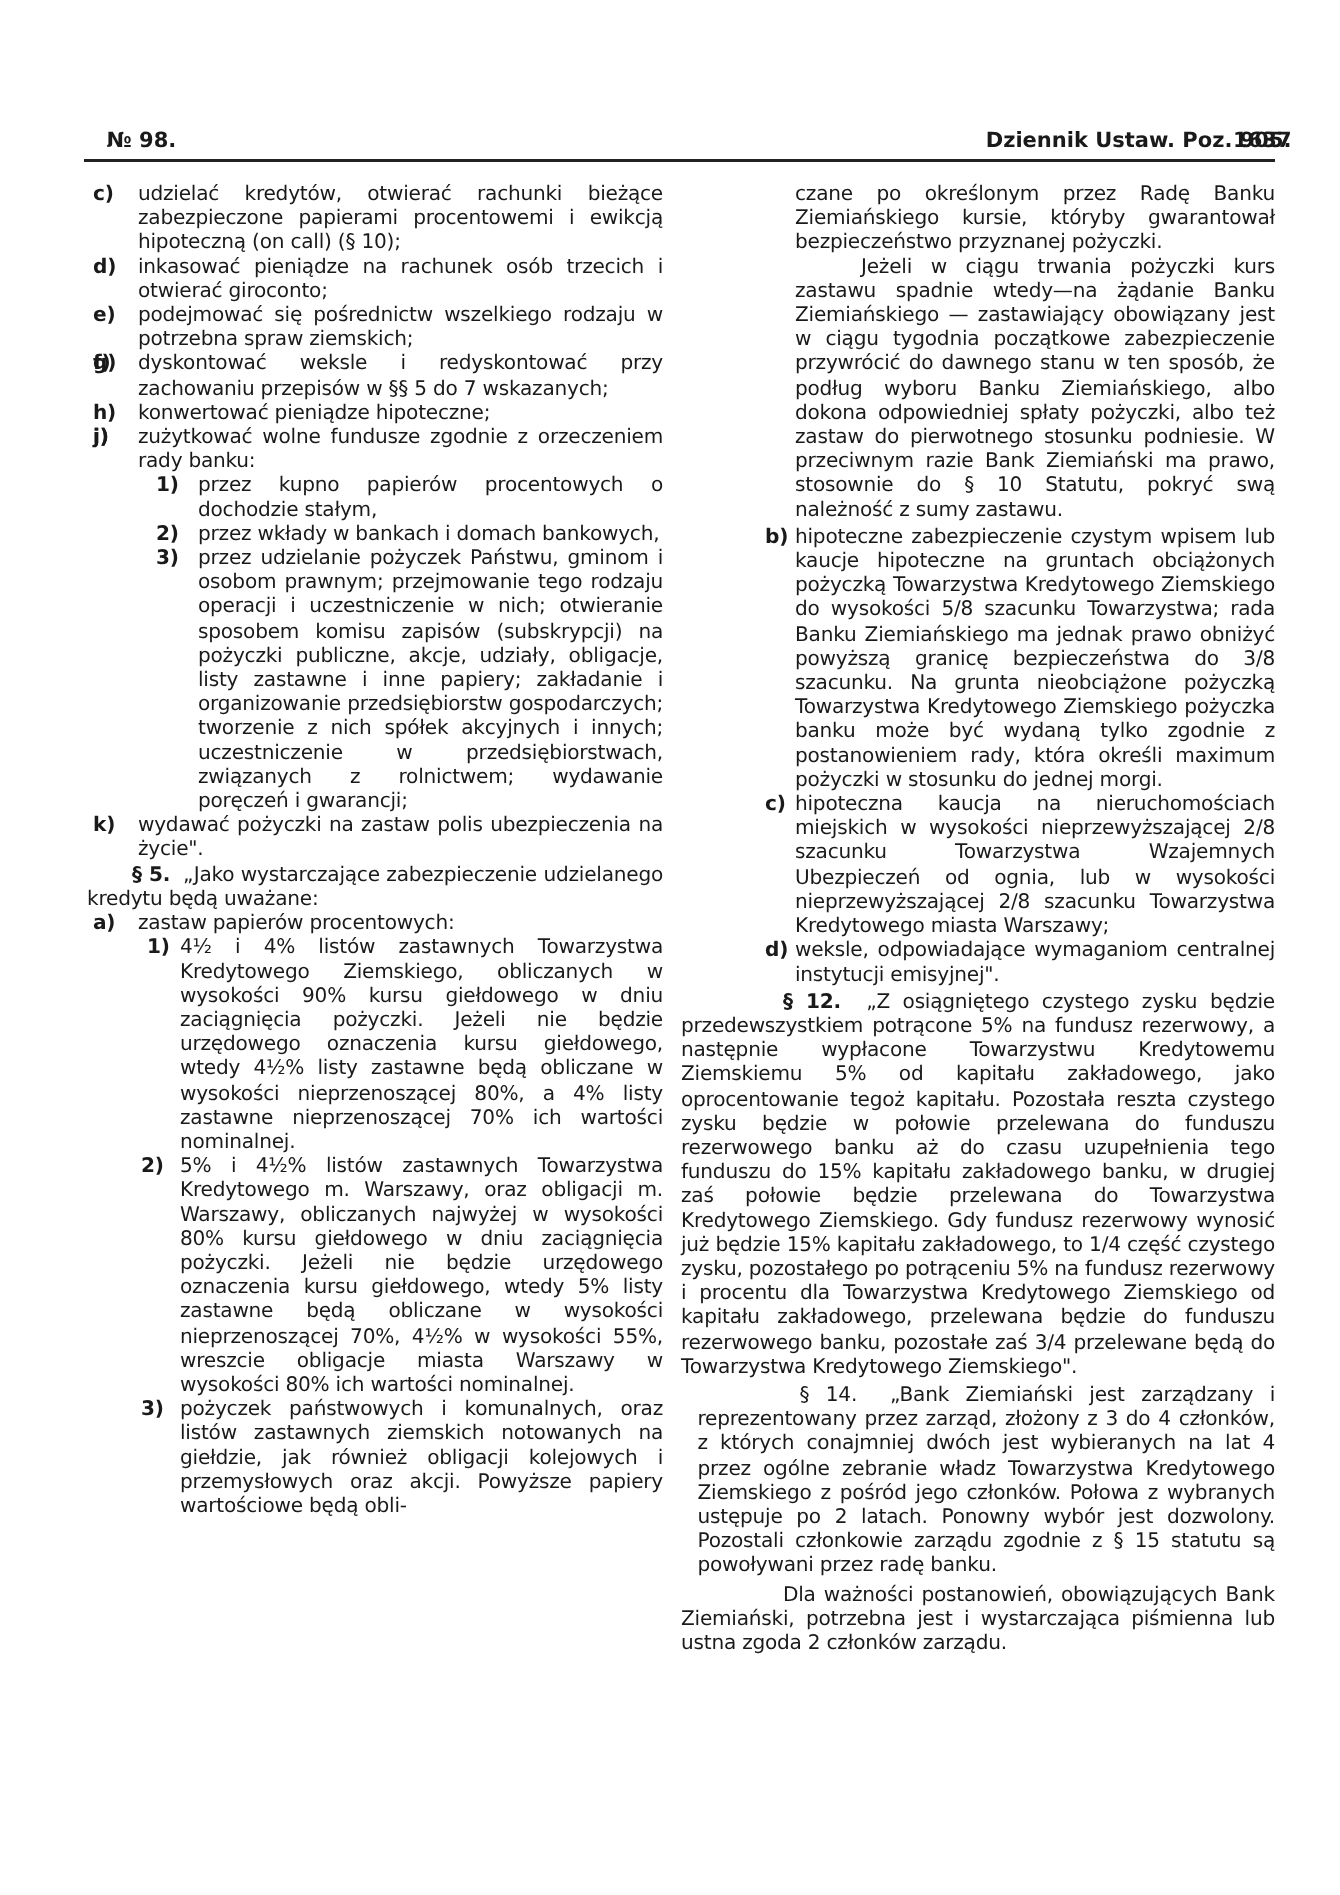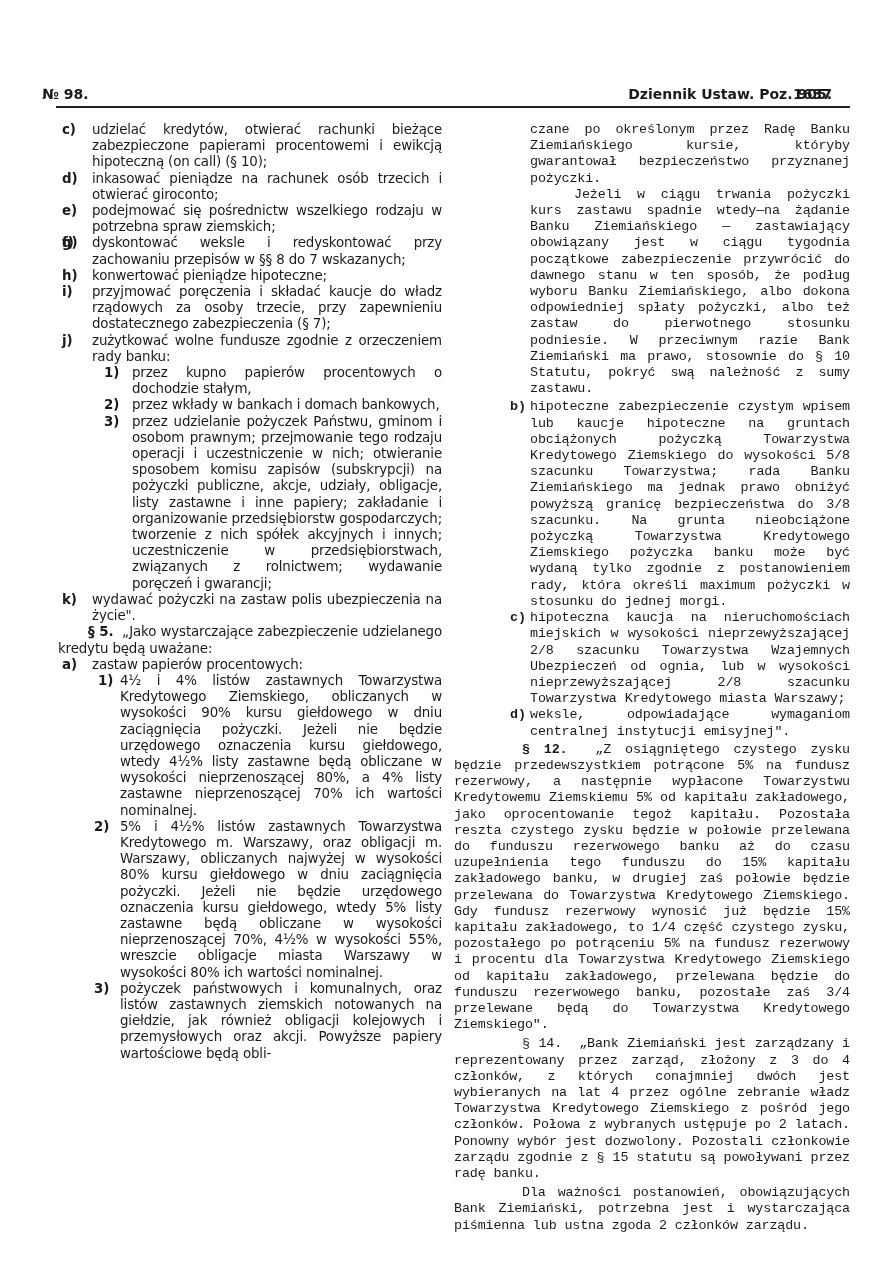--- a/index.html
+++ b/index.html
@@ -1,28 +1,28 @@
 <!DOCTYPE html>
 <html><head>
 <meta charset="utf-8">
 <style>
   html, body { margin:0; padding:0; background:#ffffff; }
   body { width:893px; height:1263px; position:relative; overflow:hidden;
          font-family:"DejaVu Sans", sans-serif; color:#1a1a1a; }
-  .header { position:absolute; top:86px; left:42px; width:790px; height:18px;
+  .header { position:absolute; top:86px; left:71px; width:790px; height:18px;
             font-family:"DejaVu Sans", sans-serif; font-weight:bold; font-size:14px; }
   .header .left { position:absolute; left:0; top:0; }
   .header .center { position:absolute; left:0; right:0; text-align:right; top:0; }
   .header .right { position:absolute; right:0; top:0; }
   .rule { position:absolute; top:106px; left:56px; width:794px; height:0;
           border-top:2px solid #222; }
   .col { position:absolute; top:122px; font-size:13.4px; line-height:16.2px;
          text-align:justify; letter-spacing:-0.15px; }
   .col.left { left:58px; width:384px; }
-  .col.right { left:454px; width:396px;font-family:Liberation Mono, monospace; }
+  .col.right { left:454px; width:396px; }
   .item { position:relative; margin:0; }
   .lvl1 { padding-left:34px; }
   .lvl2 { padding-left:74px; }
   .lvl1-right { padding-left:28px; }
   .marker { position:absolute; font-weight:bold; }
   .lvl1 .marker { left:4px; }
   .lvl2 .marker { left:46px; }
   .lvl1-right .marker { left:2px; }
   .para-flush { margin:0; }
   .b { font-weight:bold; }
@@ -48,29 +48,28 @@
   </div>
   <div class="item lvl1">
     <span class="marker">e)</span>
     <span>podejmować się pośrednictw wszelkiego rodzaju w potrzebna spraw ziemskich;</span>
   </div>
   <div class="item lvl1">
     <span class="marker">f)</span>
   </div>
   <div class="item lvl1">
     <span class="marker">g)</span>
-    <span>dyskontować weksle i redyskontować przy zachowaniu przepisów w §§ 8 do 7 wskazanych;</span>
+    <span>dyskontować weksle i redyskontować przy zachowaniu przepisów w §§ 5 do 7 wskazanych;</span>
   </div>
   <div class="item lvl1">
     <span class="marker">h)</span>
     <span>konwertować pieniądze hipoteczne;</span>
   </div>
   <div class="item lvl1">
     <span class="marker">i)</span>
-    <span>przyjmować poręczenia i składać kaucje do władz rządowych za osoby trzecie, przy zapewnieniu dostatecznego zabezpieczenia (§ 7);</span>
   </div>
   <div class="item lvl1">
     <span class="marker">j)</span>
     <span>zużytkować wolne fundusze zgodnie z orzeczeniem rady banku:</span>
   </div>
   <div class="item lvl2">
     <span class="marker">1)</span>
     <span>przez kupno papierów procentowych o dochodzie stałym,</span>
   </div>
   <div class="item lvl2">
@@ -121,19 +120,19 @@
     <span class="marker" style="left:56px;">c)</span>
     <span>hipoteczna kaucja na nieruchomościach miejskich w wysokości nieprzewyższającej 2/8 szacunku Towarzystwa Wzajemnych Ubezpieczeń od ognia, lub w wysokości nieprzewyższającej 2/8 szacunku Towarzystwa Kredytowego miasta Warszawy;</span>
   </div>
   <div class="item lvl1-right" style="padding-left:76px;">
     <span class="marker" style="left:56px;">d)</span>
     <span>weksle, odpowiadające wymaganiom centralnej instytucji emisyjnej".</span>
   </div>
   <p class="para-flush" style="text-indent:68px; margin-top:2px;">
     <span class="b">§ 12.</span>&nbsp;&nbsp;<span>„Z osiągniętego czystego zysku będzie przedewszystkiem potrącone 5% na fundusz rezerwowy, a następnie wypłacone Towarzystwu Kredytowemu Ziemskiemu 5% od kapitału zakładowego, jako oprocentowanie tegoż kapitału. Pozostała reszta czystego zysku będzie w połowie przelewana do funduszu rezerwowego banku aż do czasu uzupełnienia tego funduszu do 15% kapitału zakładowego banku, w drugiej zaś połowie będzie przelewana do Towarzystwa Kredytowego Ziemskiego. Gdy fundusz rezerwowy wynosić już będzie 15% kapitału zakładowego, to 1/4 część czystego zysku, pozostałego po potrąceniu 5% na fundusz rezerwowy i procentu dla Towarzystwa Kredytowego Ziemskiego od kapitału zakładowego, przelewana będzie do funduszu rezerwowego banku, pozostałe zaś 3/4 przelewane będą do Towarzystwa Kredytowego Ziemskiego".</span>
   </p>
-  <p class="para-flush" style="text-indent:68px; margin-top:3px;">
+  <p class="para-flush" style="text-indent:68px; margin-top:3px;margin-left:11px;">
     <span>§ 14.</span>&nbsp;&nbsp;<span>„Bank Ziemiański jest zarządzany i reprezentowany przez zarząd, złożony z 3 do 4 członków, z których conajmniej dwóch jest wybieranych na lat 4 przez ogólne zebranie władz Towarzystwa Kredytowego Ziemskiego z pośród jego członków. Połowa z wybranych ustępuje po 2 latach. Ponowny wybór jest dozwolony. Pozostali członkowie zarządu zgodnie z § 15 statutu są powoływani przez radę banku.</span>
   </p>
   <p class="para-flush" style="text-indent:68px; margin-top:3px;">
     <span>Dla ważności postanowień, obowiązujących Bank Ziemiański, potrzebna jest i wystarczająca piśmienna lub ustna zgoda 2 członków zarządu.</span>
   </p>
 </div>
 
 </body></html>

